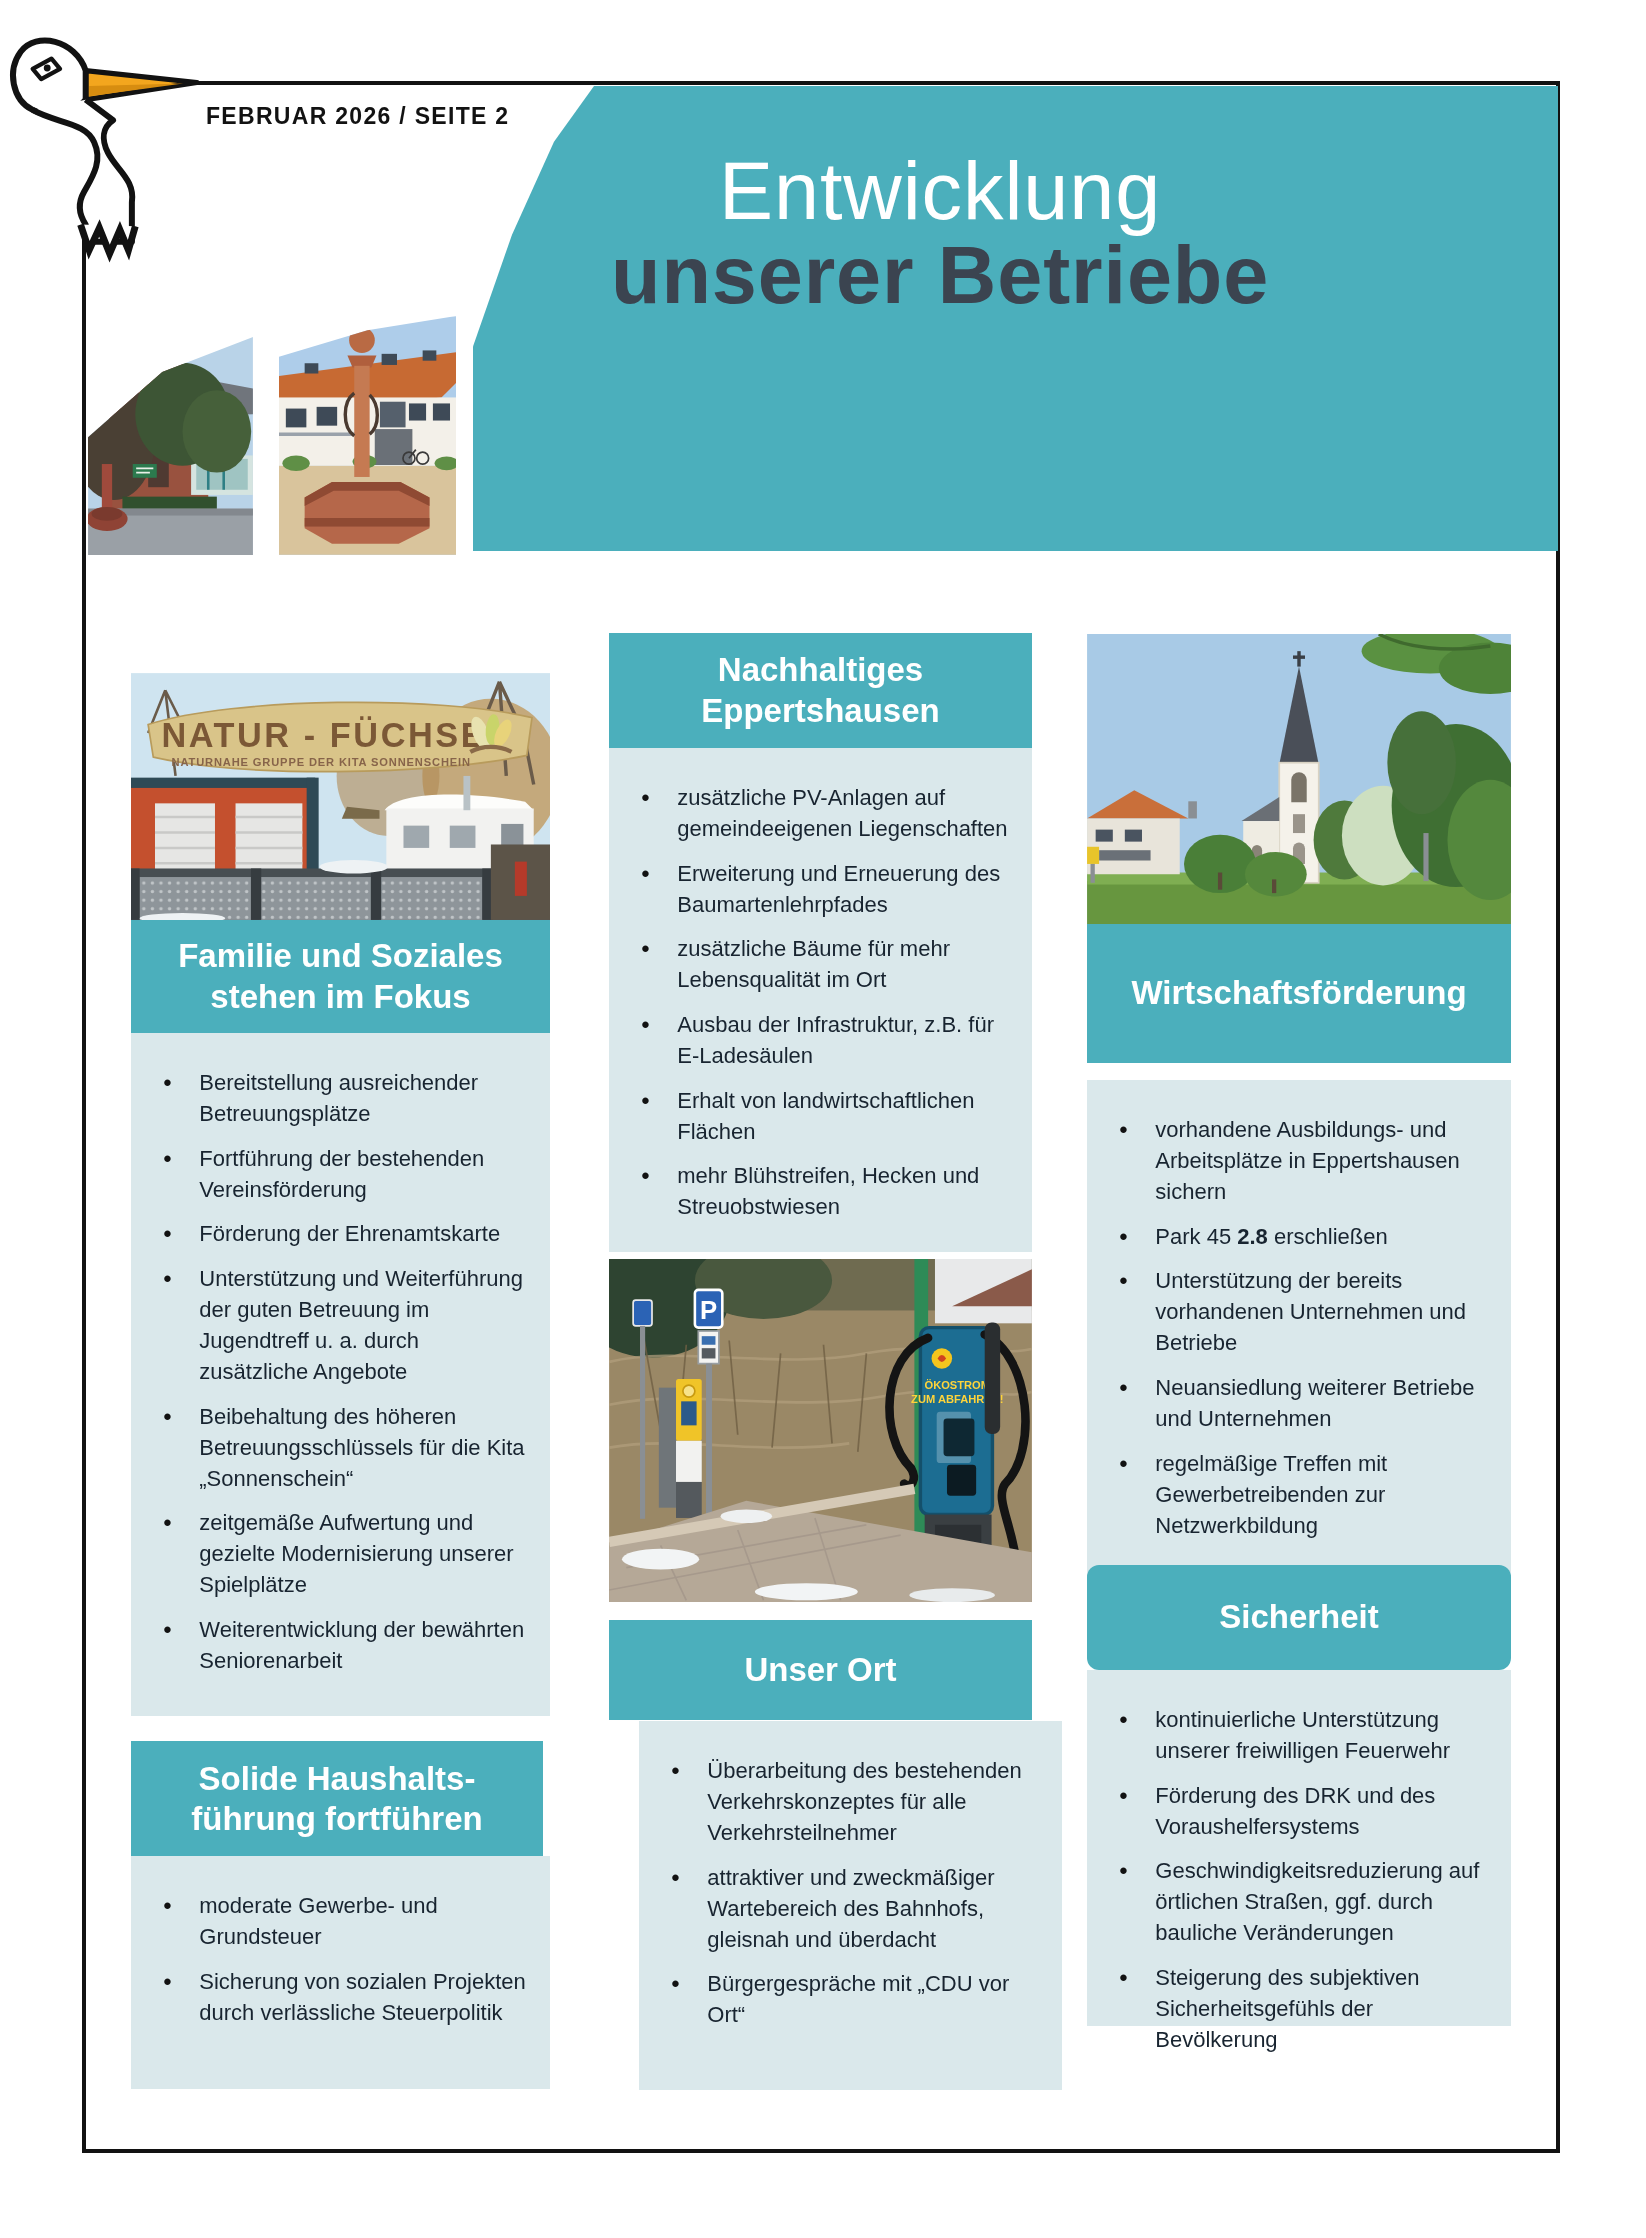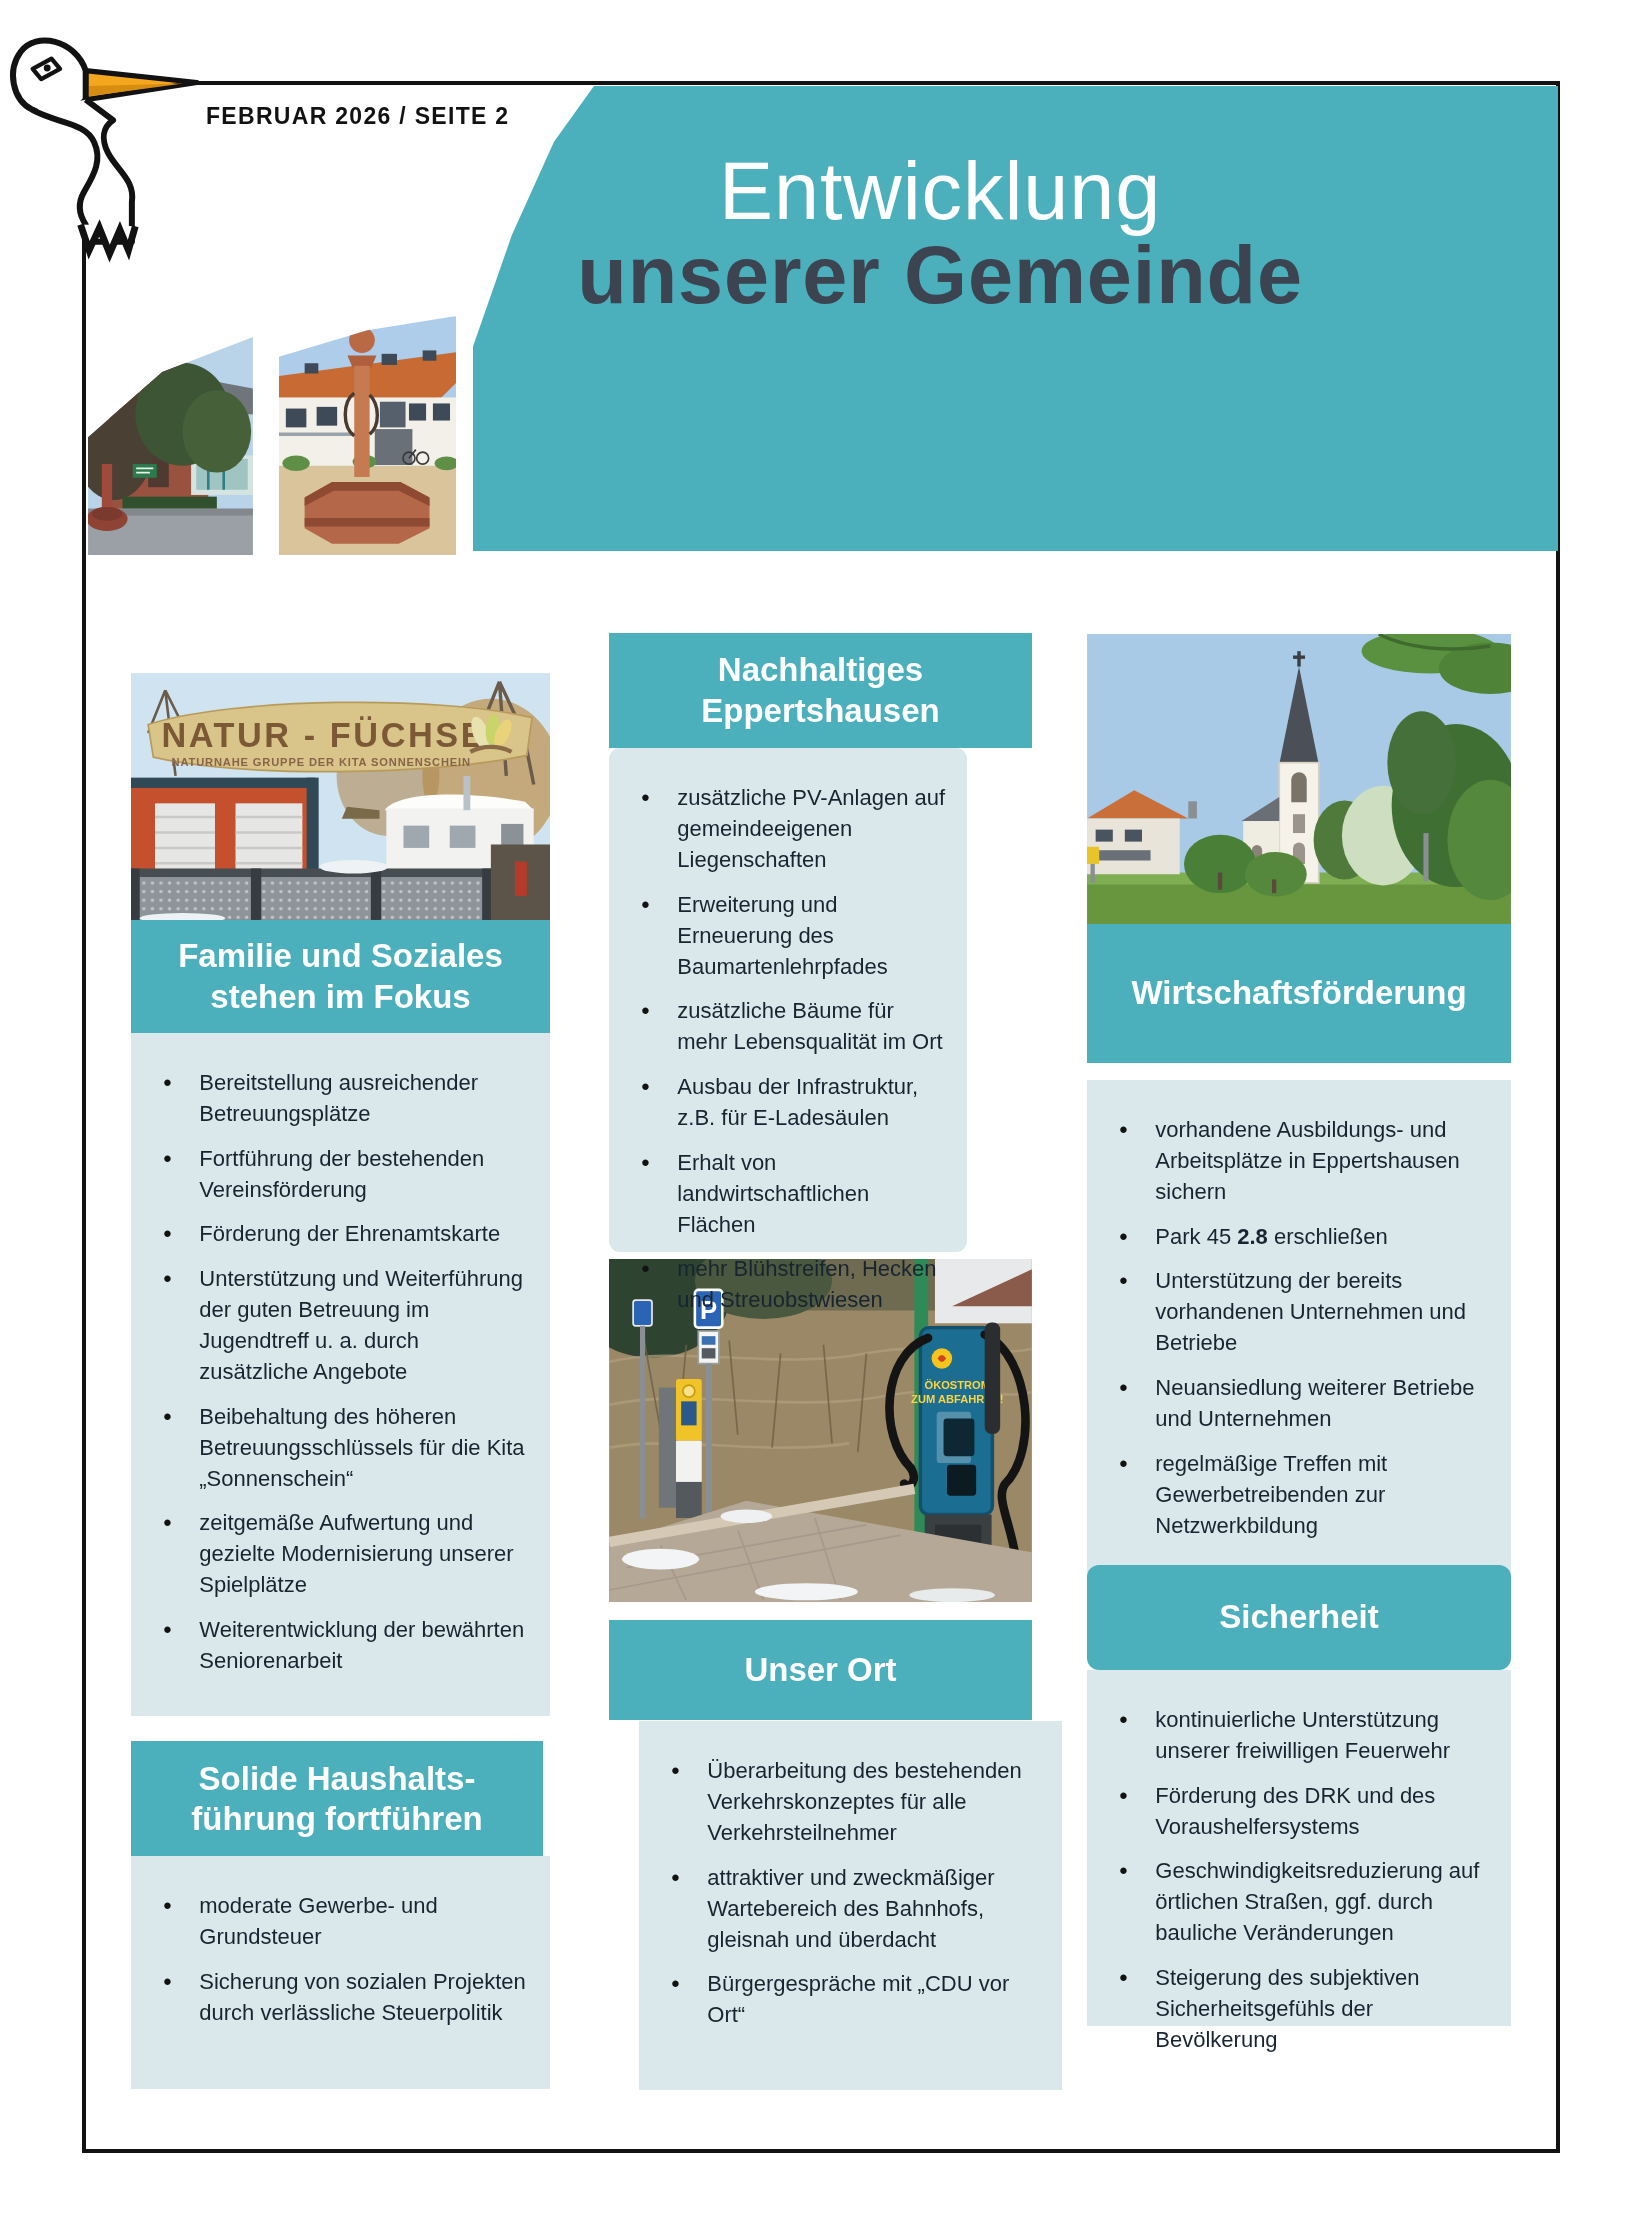--- a/index.html
+++ b/index.html
@@ -43,21 +43,21 @@
     <circle cx="47" cy="49" r="4" fill="#121212"></circle>
     <path d="M30,98 C58,114 92,112 102,136 C112,158 100,176 90,194 C82,208 84,220 92,232 L92,252 L146,252 L146,206 C150,180 128,168 118,148 C110,132 112,118 124,110 L92,86" fill="#ffffff" stroke="#121212" stroke-width="7" stroke-linejoin="round"></path>
     <path d="M86,232 L96,262 L108,236 L120,266 L132,238 L142,262 L150,234" fill="#ffffff" stroke="#121212" stroke-width="8"></path>
   </svg>
 
   <div class="dateline">FEBRUAR 2026 / SEITE 2</div>
 
   <div class="banner">
     <div class="banner-text">
       <div class="title1">Entwicklung</div>
-      <div class="title2">unserer Gemeinde</div>
+      <div class="title2">unserer Betriebe</div>
     </div>
   </div>
 
   <svg class="photo" style="left:88px;top:337px;clip-path:polygon(0% 46%,45% 16%,100% 0%,100% 100%,0% 100%);" width="165" height="218" viewBox="0 0 192 254" role="img" aria-label="Historisches Backsteingebäude mit Bäumen am Ortsplatz">
     <rect width="192" height="254" fill="#b9d3e8"></rect>
     <polygon points="20,70 60,60 150,52 192,60 192,90 20,95" fill="#70757c"></polygon>
     <rect x="25" y="55" width="115" height="150" fill="#99523f"></rect>
     <polygon points="50,60 95,16 140,60" fill="#8a4638"></polygon>
     <rect x="85" y="40" width="22" height="30" rx="10" fill="#c9a08a"></rect>
     <rect x="55" y="85" width="18" height="34" fill="#3e4c5c"></rect>
@@ -297,21 +297,21 @@
 
       <li><span>moderate Gewerbe- und Grundsteuer</span></li>
           <li><span>Sicherung von sozialen Projekten durch verlässliche Steuerpolitik</span></li>
         </ul>
     </div>
   </section>
 
   <section>
     <div class="sec-head" style="left:609px;top:633px;width:423px;height:115px;">Nachhaltiges
 Eppertshausen</div>
-    <div class="sec-body" style="left:609px;top:748px;width:358px;height:504px;border-radius:11px;">
+    <div class="sec-body" style="left:609px;top:748px;width:423px;height:504px;">
       <ul class="bullets">
 
       <li><span>zusätzliche PV-Anlagen auf gemeindeeigenen Liegenschaften</span></li>
           <li><span>Erweiterung und Erneuerung des Baumartenlehrpfades</span></li>
           <li><span>zusätzliche Bäume für mehr Lebensqualität im Ort</span></li>
           <li><span>Ausbau der Infrastruktur, z.B. für E-Ladesäulen</span></li>
           <li><span>Erhalt von landwirtschaftlichen Flächen</span></li>
           <li><span>mehr Blühstreifen, Hecken und Streuobstwiesen</span></li>
         </ul>
     </div>

